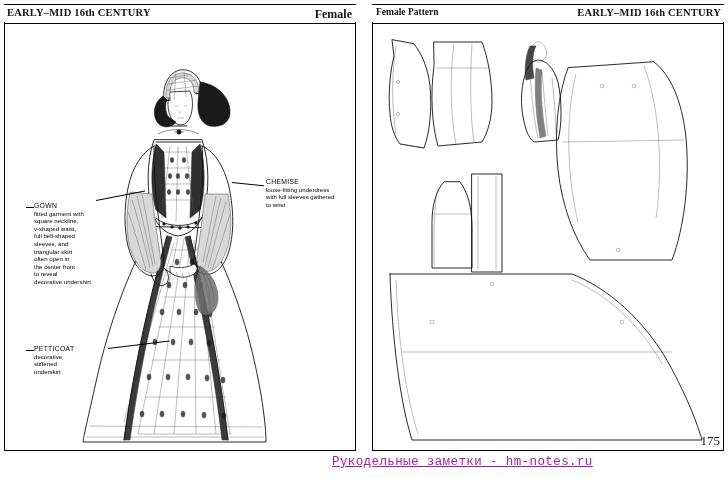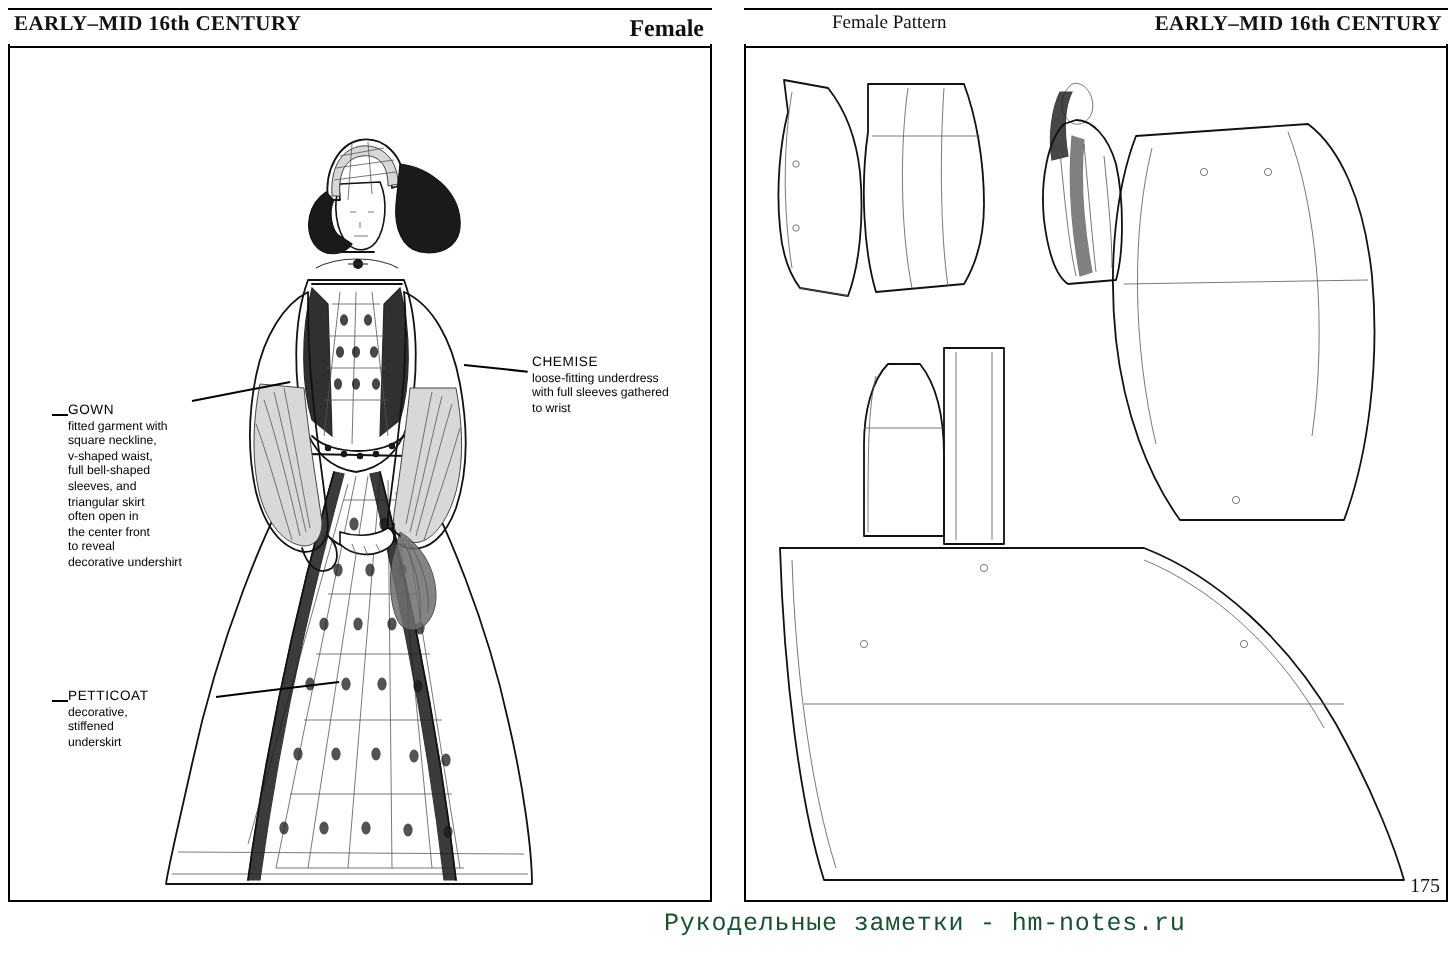--- a/index.html
+++ b/index.html
@@ -9,24 +9,24 @@
   
   .left-plate{position:absolute;left:4px;top:4px;width:352px;height:448px;}
   .left-header{position:absolute;left:0;top:0;width:352px;height:18px;border-top:1.6px solid #000;border-bottom:1.6px solid #000;}
   .left-header .ttl{position:absolute;left:3px;top:2px;font-size:10.5px;font-weight:bold;letter-spacing:.2px;font-family:"Liberation Serif",serif;}
   .left-header .gender{position:absolute;right:4px;top:2px;font-size:12px;font-weight:bold;}
   .left-frame{position:absolute;left:0;top:18px;width:350px;height:428px;border-left:1.2px solid #000;border-right:1.2px solid #000;border-bottom:1.6px solid #000;}
 
   
   .right-plate{position:absolute;left:372px;top:4px;width:352px;height:448px;}
   .right-header{position:absolute;left:0;top:0;width:352px;height:18px;border-top:1.6px solid #000;border-bottom:1.6px solid #000;}
-  .right-header .sub{position:absolute;left:4px;top:2px;font-size:9.5px;font-weight:normal;margin-left:40px;}
+  .right-header .sub{position:absolute;left:4px;top:2px;font-size:9.5px;font-weight:bold;}
   .right-header .ttl{position:absolute;right:3px;top:2px;font-size:10.5px;font-weight:bold;letter-spacing:.2px;}
   .right-frame{position:absolute;left:0;top:18px;width:350px;height:428px;border-left:1.2px solid #000;border-right:1.2px solid #000;border-bottom:1.6px solid #000;}
-  .pageno{position:absolute;right:3px;bottom:1px;font-size:10px;}
+  .pageno{position:absolute;right:3px;bottom:1px;font-size:13px;}
 
   
   .anno{position:absolute;font-family:"Liberation Sans",sans-serif;font-size:6.2px;line-height:7.6px;color:#000;}
   .anno .hd{font-size:6.8px;letter-spacing:.3px;}
   .anno .bd{font-size:6.1px;}
 
   
   .leader{position:absolute;background:#000;}
   .hline{height:1px;}
 
@@ -34,21 +34,21 @@
   svg{display:block;}
   .ink{fill:none;stroke:#111;stroke-width:.9;stroke-linecap:round;stroke-linejoin:round;}
   .ink-thin{fill:none;stroke:#333;stroke-width:.55;}
   .ink-fine{fill:none;stroke:#555;stroke-width:.4;}
   .fill-dark{fill:#1a1a1a;stroke:#111;stroke-width:.6;}
   .fill-mid{fill:#6f6f6f;stroke:#333;stroke-width:.5;}
   .fill-lt{fill:#d8d8d8;stroke:#444;stroke-width:.5;}
   .fill-white{fill:#fff;stroke:#111;stroke-width:.8;}
 
   
-  .watermark{position:absolute;left:332px;top:455px;font-family:"Liberation Mono",monospace;font-size:12.5px;color:#14532d;letter-spacing:.4px;white-space:nowrap;}
+  .watermark{position:absolute;left:332px;top:455px;font-family:"Liberation Mono",monospace;font-size:12.5px;color:#a21caf;letter-spacing:.4px;white-space:nowrap;text-decoration:underline;}
 </style>
 </head>
 <body>
 
 <div class="page">
 
   <div class="left-plate">
     <div class="left-header">
       <span class="ttl">EARLY–MID 16th CENTURY</span>
       <span class="gender">Female</span>

